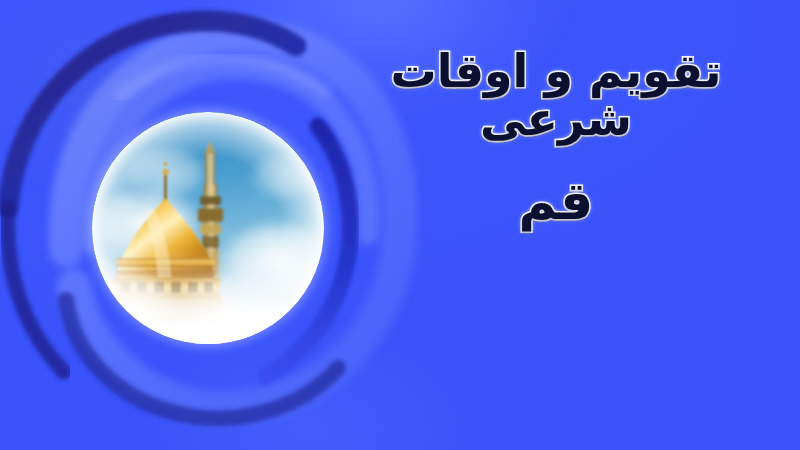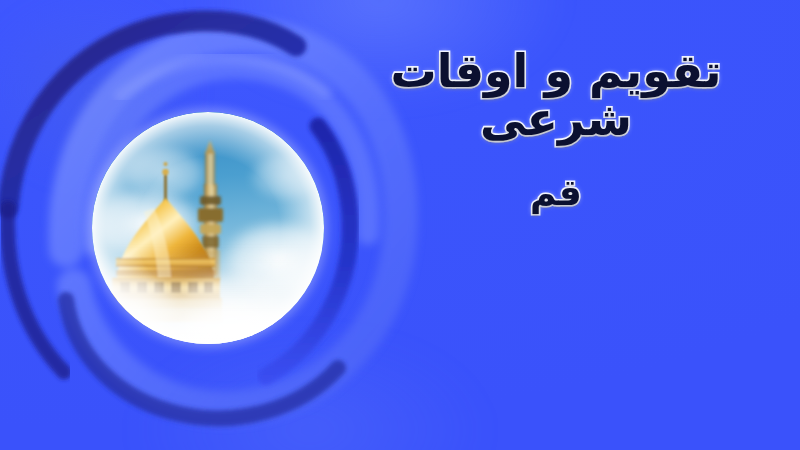--- a/index.html
+++ b/index.html
@@ -107,21 +107,21 @@
     font-weight: bold;
     line-height: 1.04;
     letter-spacing: 0px;
     -webkit-text-stroke: 3.2px #eef2ff;
     paint-order: stroke fill;
     text-shadow:
        0 0 5px rgba(255,255,255,0.85),
        0 2px 3px rgba(0,0,0,0.35);
   }
   .title-line1 { font-size: 46px; }
-  .title-line2 { font-size: 36px; margin-top: 30px; }
+  .title-line2 { font-size: 52px; margin-top: 30px; }
 </style>
 </head>
 <body>
 
 <div id="stage">
 
   <div class="bg-base"></div>
   <div class="bg-cornertint"></div>
   <div class="bg-topglow"></div>
   <div class="bg-botglow"></div>

